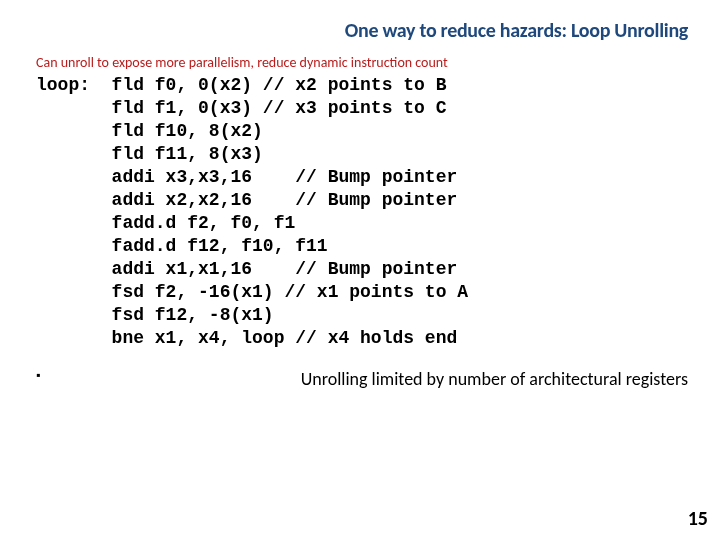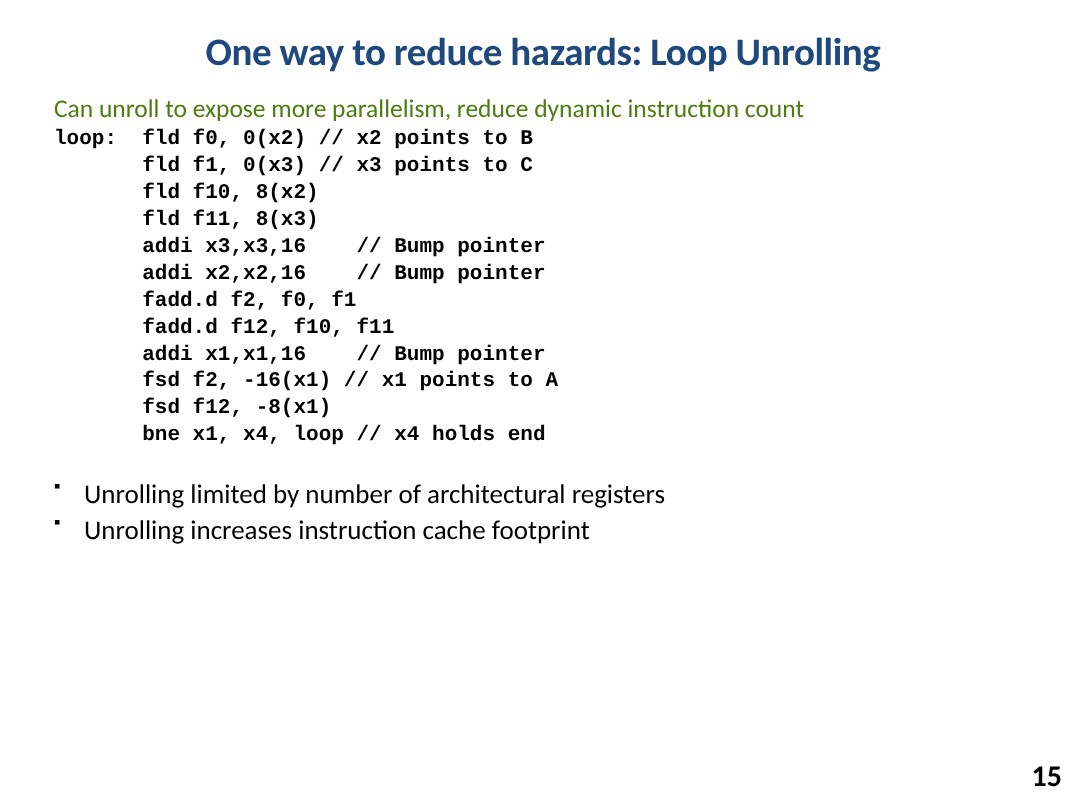--- a/index.html
+++ b/index.html
@@ -7,45 +7,46 @@
     width: 720px;
     height: 540px;
     background: #ffffff;
     font-family: Calibri, "Segoe UI", Arial, sans-serif;
     padding: 18px 32px 18px 36px;
     position: relative;
     color: #000;
     overflow: hidden;
   }
   .title {
-    font-size: 26px;
+    font-size: 20px;
     font-weight: 700;
     color: #1f497d;
-    text-align: center;
+    text-align: right;
     margin-bottom: 12px;
     letter-spacing: -0.3px;
   }
   .intro {
-    font-size: 17px;
-    color: #4d7c0f;
+    font-size: 14px;
+    color: #b91c1c;
     margin-bottom: 2px;
     line-height: 1.25;
   }
   .code {
     font-family: "Courier New", Courier, monospace;
-    font-size: 14px;
+    font-size: 18px;
     line-height: 1.28;
     white-space: pre;
     color: #000;
     margin-bottom: 18px;
     font-weight: 600;
   }
   .bullets {
     list-style: none;
     padding-left: 0;
+    text-align: right;
   }
   .bullets li {
     font-size: 18px;
     color: #000;
     line-height: 1.3;
     padding-left: 20px;
     position: relative;
   }
   .bullets li::before {
     content: "\25AA";
@@ -80,16 +81,15 @@
        addi x2,x2,16    // Bump pointer
        fadd.d f2, f0, f1
        fadd.d f12, f10, f11
        addi x1,x1,16    // Bump pointer
        fsd f2, -16(x1) // x1 points to A
        fsd f12, -8(x1)
        bne x1, x4, loop // x4 holds end</pre>
 
 <ul class="bullets">
   <li>Unrolling limited by number of architectural registers</li>
-  <li>Unrolling increases instruction cache footprint</li>
 </ul>
 
 <div class="pagenum">15</div>
 
 </body></html>

